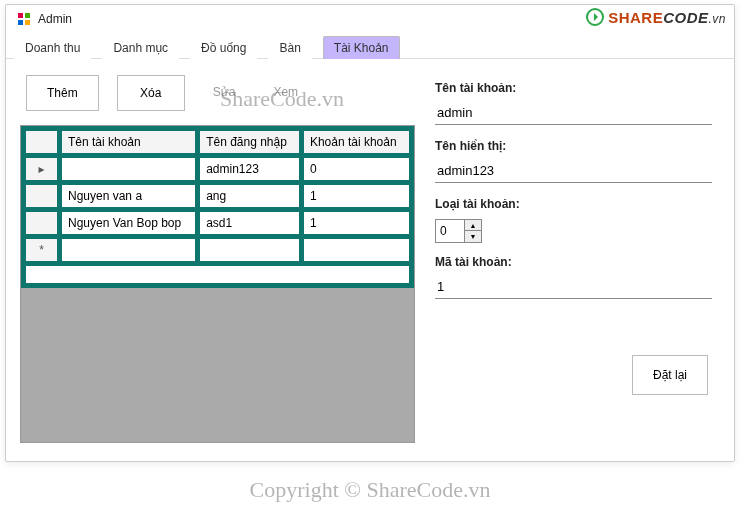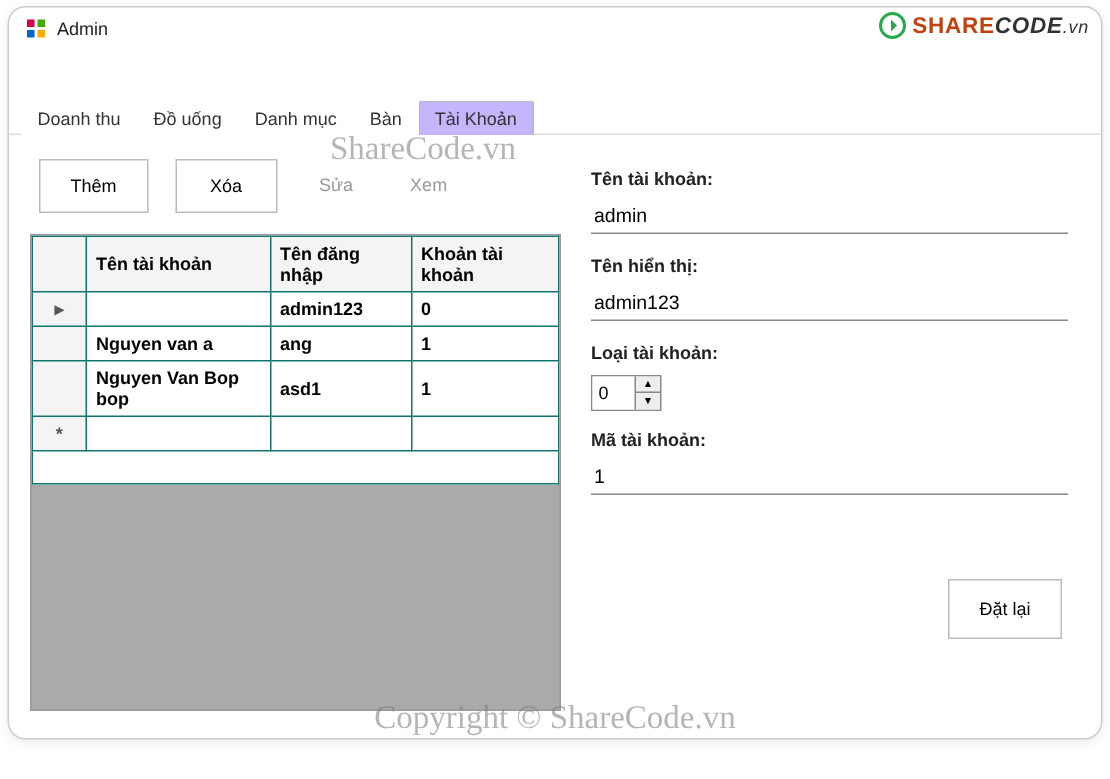--- a/index.html
+++ b/index.html
@@ -7,21 +7,21 @@
       font-family: 'Segoe UI', Tahoma, sans-serif;
       font-size: 12px;
       background: #fff;
       width: 740px;
       height: 519px;
       position: relative;
       overflow: hidden;
     }
     .window {
       border: 1px solid #ccc;
-      border-radius: 12px;
+      border-radius: 2px;
       width: 730px;
       margin: 4px auto;
       background: #fff;
       box-shadow: 0 2px 8px rgba(0,0,0,0.08);
       overflow: hidden;
     }
     .titlebar {
       display: flex;
       align-items: center;
       padding: 6px 10px;
@@ -30,22 +30,21 @@
     .app-icon {
       width: 16px; height: 16px;
       display: inline-flex; align-items: center; justify-content: center;
     }
     .title-text { font-size: 12px; color: #222; }
     .tabs {
       display: flex;
       padding: 2px 8px 0 8px;
       font-size: 12px;
       border-bottom: 1px solid #ddd;
-      gap: 0;
-      margin-top: 31px;
+      gap: 11px;
     }
     .tab {
       padding: 4px 10px;
       border: 1px solid transparent;
       border-bottom: none;
       color: #333;
       cursor: pointer;
       background: #fff;
       position: relative;
       top: 1px;
@@ -55,21 +54,21 @@
       background: #c4b5fd;
       border-radius: 2px 2px 0 0;
     }
     .content {
       display: flex;
       padding: 16px 14px 18px 14px;
       gap: 20px;
       min-height: 400px;
     }
     .left-pane {
-      width: 354px;
+      width: 395px;
       display: flex;
       flex-direction: column;
     }
     .toolbar {
       display: flex;
       gap: 18px;
       margin-bottom: 14px;
       padding-left: 6px;
     }
     .btn {
@@ -94,26 +93,26 @@
       height: 318px;
       overflow: hidden;
     }
     table.grid {
       border-collapse: collapse;
       width: 100%;
       background: #fff;
       font-size: 12px;
     }
     table.grid th, table.grid td {
-      border: 1px solid #0f766e;
+      border: 5px solid #0f766e;
       padding: 4px 6px;
       text-align: left;
       height: 22px;
       background: #fff;
-      font-weight: bold;
+      font-weight: normal;
     }
     table.grid th {
       background: #f4f4f4;
     }
     table.grid .rowhdr {
       background: #f4f4f4;
       width: 36px;
       text-align: center;
       color: #555;
     }
@@ -220,21 +219,21 @@
     .wm-center {
       position: absolute;
       top: 86px; left: 220px;
       font-size: 22px;
       color: rgba(120,120,120,0.55);
       pointer-events: none;
       font-family: Georgia, serif;
     }
     .wm-bottom {
       position: absolute;
-      bottom: 28px;
+      bottom: 16px;
       width: 100%;
       text-align: center;
       font-size: 22px;
       color: rgba(120,120,120,0.55);
       pointer-events: none;
       font-family: Georgia, serif;
     }
   </style>
 </head>
 <body>
@@ -247,22 +246,22 @@
         <rect x="8" y="1" width="5" height="5" fill="#4a0"></rect>
         <rect x="1" y="8" width="5" height="5" fill="#06c"></rect>
         <rect x="8" y="8" width="5" height="5" fill="#fa0"></rect>
       </svg>
     </span>
     <span class="title-text">Admin</span>
   </div>
 
   <div class="tabs">
     <div class="tab">Doanh thu</div>
+    <div class="tab">Danh mục</div>
     <div class="tab">Đồ uống</div>
-    <div class="tab">Danh mục</div>
     <div class="tab">Bàn</div>
     <div class="tab active">Tài Khoản</div>
   </div>
 
   <div class="content">
     <div class="left-pane">
       <div class="toolbar">
         <button class="btn">Thêm</button>
         <button class="btn">Xóa</button>
         <span class="btn-ghost">Sửa</span>

